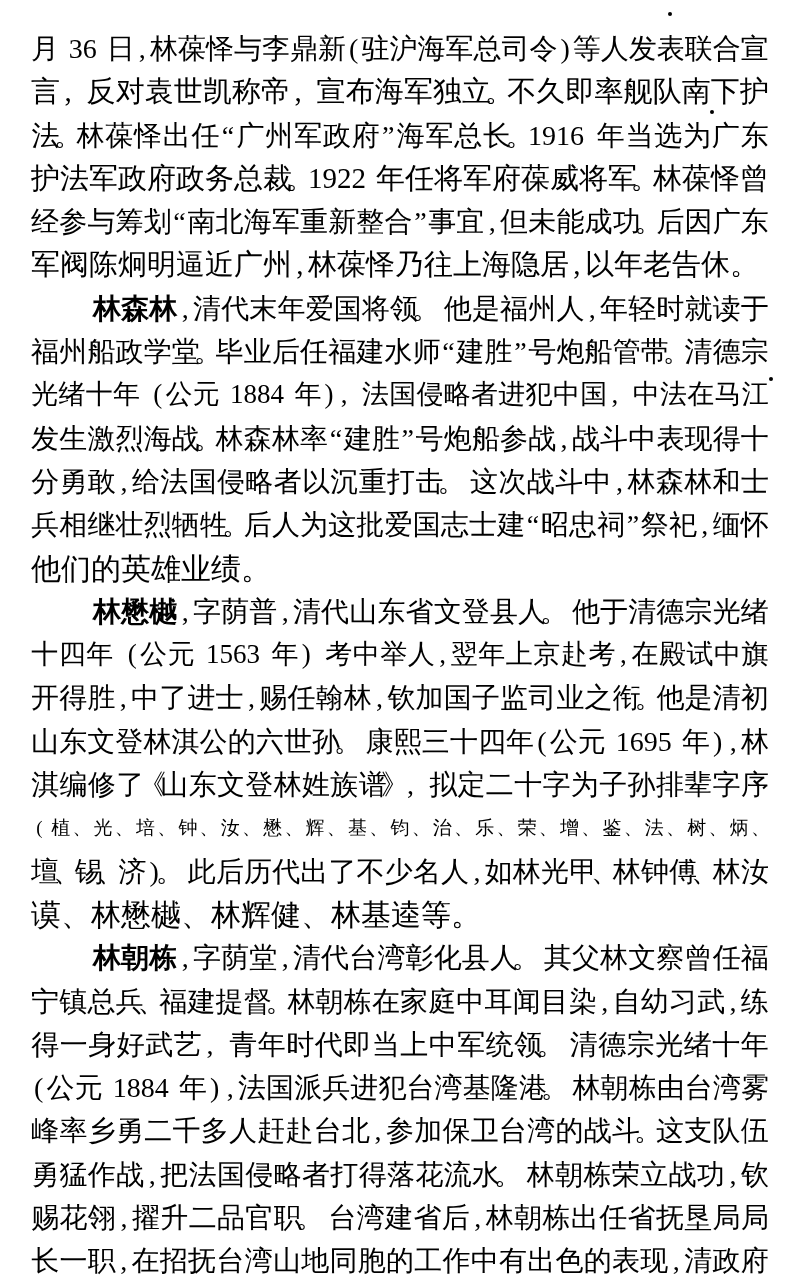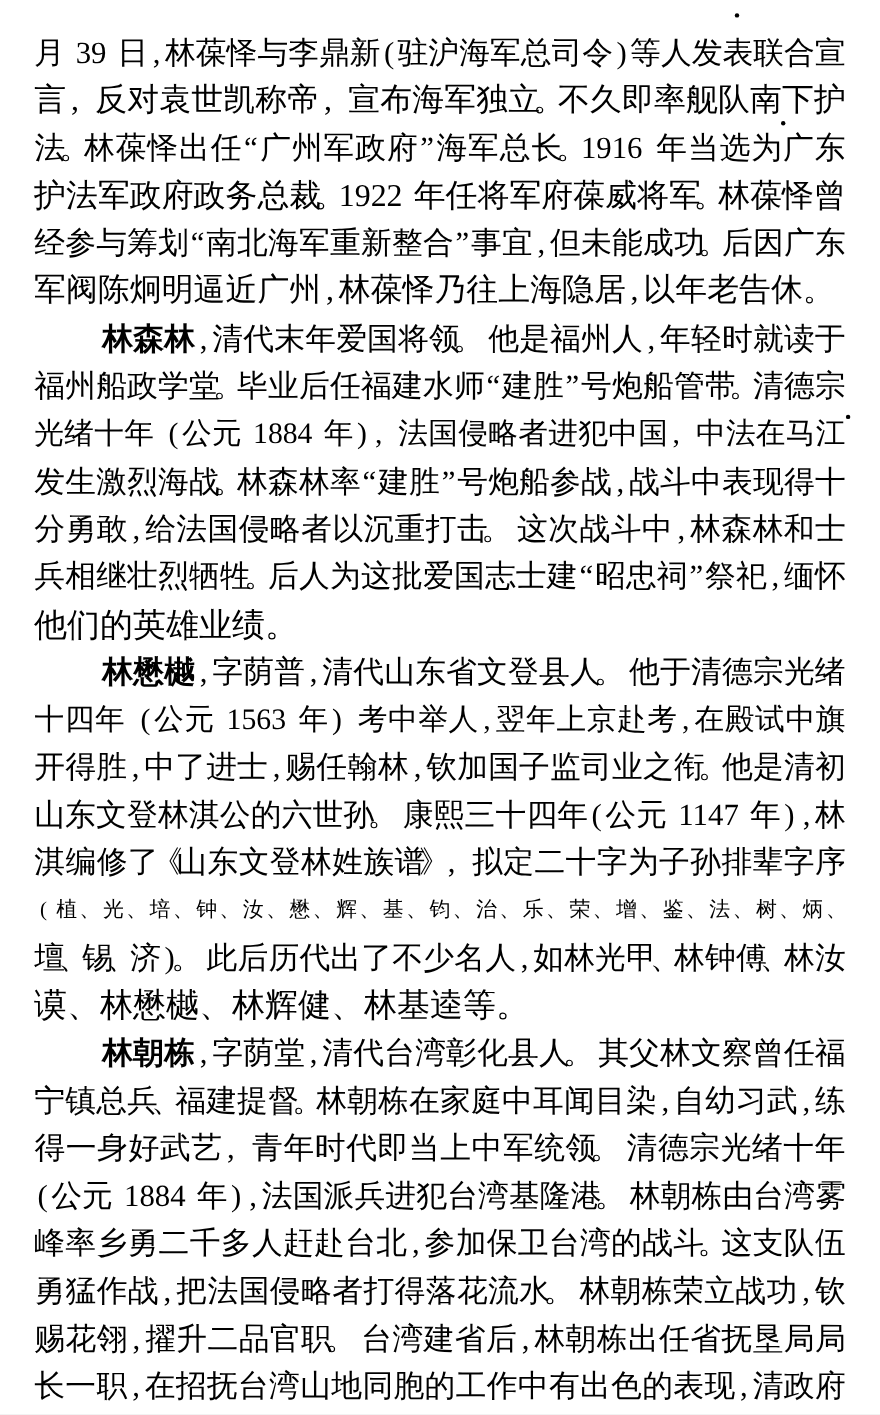--- a/index.html
+++ b/index.html
@@ -42,21 +42,21 @@
   }
 </style>
 </head>
 <body>
 
 <div class="page">
   <div class="text-column">
       <div class="line just" style="font-size: 28px;">
         <span class="ch">月</span>
         <span class="g"></span>
-        <span class="ch">39</span>
+        <span class="ch">36</span>
         <span class="g"></span>
         <span class="ch">日</span>
         <span class="ch p">,</span>
         <span class="ch">林</span>
         <span class="ch">葆</span>
         <span class="ch">怿</span>
         <span class="ch">与</span>
         <span class="ch">李</span>
         <span class="ch">鼎</span>
         <span class="ch">新</span>
@@ -522,21 +522,21 @@
         <span class="ch">康</span>
         <span class="ch">熙</span>
         <span class="ch">三</span>
         <span class="ch">十</span>
         <span class="ch">四</span>
         <span class="ch">年</span>
         <span class="ch p">(</span>
         <span class="ch">公</span>
         <span class="ch">元</span>
         <span class="g"></span>
-        <span class="ch">1147</span>
+        <span class="ch">1695</span>
         <span class="g"></span>
         <span class="ch">年</span>
         <span class="ch p">)</span>
         <span class="ch p">,</span>
         <span class="ch">林</span>
       </div>
       <div class="line just" style="font-size: 28px;">
         <span class="ch">淇</span>
         <span class="ch">编</span>
         <span class="ch">修</span>

